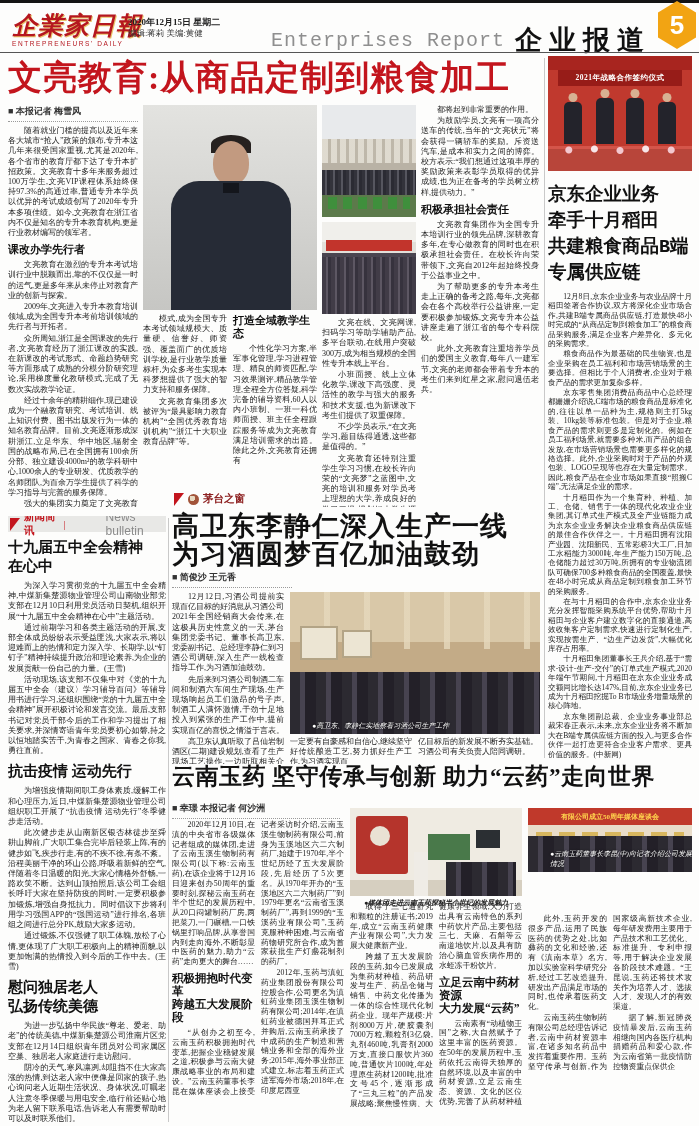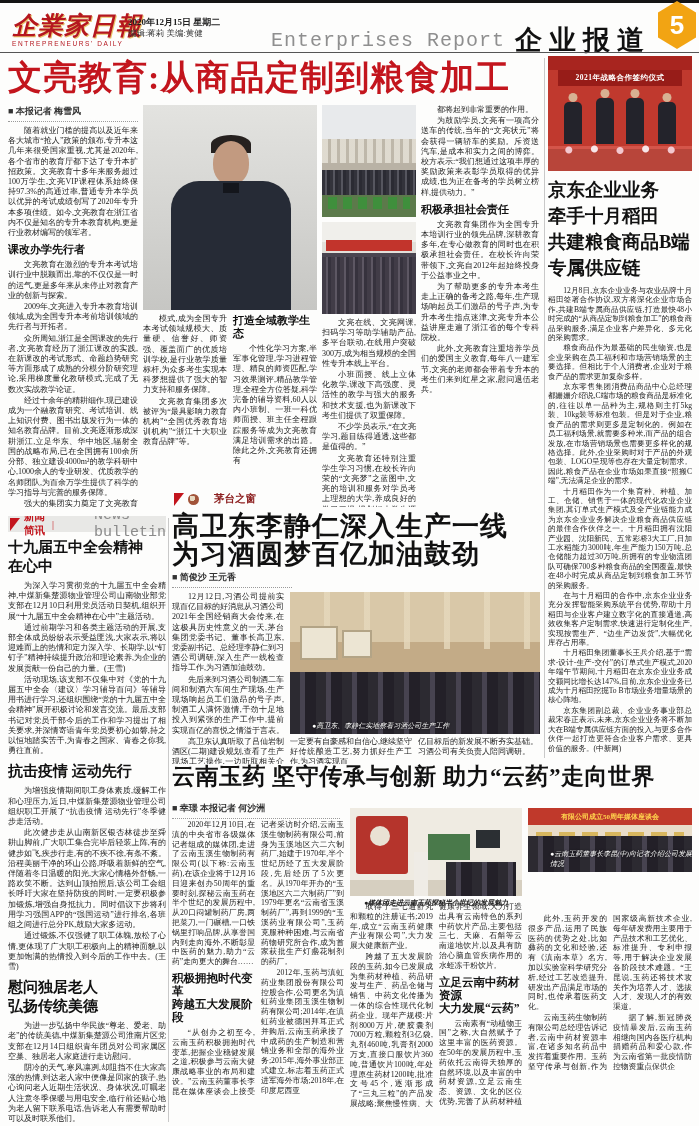--- a/index.html
+++ b/index.html
@@ -88,40 +88,40 @@
   .photo-yn2{width:164px;height:64px;background:linear-gradient(180deg,#e9ddca 0 62%,#cfc2ab 62% 100%);font-family:Liberation Serif, serif;}
   .yn2-plaques{position:absolute;left:8px;top:24px;width:148px;height:16px;background:repeating-linear-gradient(90deg,#d8b75f 0 16px,transparent 16px 23px);}
   .people-row{position:absolute;left:0;bottom:0;width:100%;background:repeating-linear-gradient(90deg,#2c2a31 0 10px,#474350 10px 15px,#232028 15px 26px);}
   .caption{font-size:7px;font-style:italic;font-weight:bold;color:#222;margin-top:2px;text-align:center;}
 
   
   .sec-bar{display:flex;align-items:center;gap:4px;background:#e8e8e6;height:16px;padding-left:2px;margin-bottom:6px;}
   .flag{width:0;height:0;border-top:13px solid #c3151d;border-right:10px solid transparent;flex:none;}
   .sec-bar-cn{color:#c3151d;font-weight:bold;font-size:10.5px;font-family:"Liberation Sans",sans-serif;}
   .sec-bar-sep{color:#c3151d;font-size:10px;}
-  .sec-bar-en{color:#8b8b8b;font-size:15px;font-family:Liberation Mono, monospace;padding-left:36px;}
+  .sec-bar-en{color:#8b8b8b;font-size:12px;font-family:Liberation Sans, sans-serif;padding-left:36px;}
   .mt-logo{width:11px;height:11px;border-radius:50%;background:radial-gradient(circle at 40% 40%,#e8d9c0 0 30%,#a2543a 31% 100%);flex:none;}
 
   
   .bulletin{left:8px;top:516px;width:158px;height:606px;overflow:hidden;}
   .bul-title{margin:6px 0 5px;font-size:15px;line-height:19px;font-weight:900;color:#111;white-space:pre-line;}
 
   
   .maotai{left:172px;top:492px;width:368px;height:272px;overflow:hidden;}
   .mt-headline{margin:4px 0 3px;font-size:27px;line-height:28px;font-weight:900;color:#111;white-space:pre-line;letter-spacing:1px;}
   .mt-row{display:flex;gap:6px;margin-top:2px;}
   .mt-left{width:112px;flex:none;height:192px;overflow:hidden;}
   .mt-right{width:250px;flex:none;}
   .mt-below{display:flex;gap:6px;margin-top:3px;}
   .mt-below p{text-indent:0;}
   .mt-below .c{width:122px;}
 
   
   .sidebar{left:548px;top:56px;width:144px;height:705px;overflow:hidden;}
-  .jd-headline{margin:6px 0 5px;font-size:18.5px;line-height:26px;font-weight:900;color:#111;white-space:pre-line;}
+  .jd-headline{margin:12px 0 5px;font-size:18.5px;line-height:26px;font-weight:900;color:#111;white-space:pre-line;font-family:Liberation Mono, monospace;}
   .jd-body p{font-size:7.6px;line-height:9.4px;}
 
   
   .yunnan{left:172px;top:762px;width:520px;height:364px;overflow:hidden;}
   .yn-headline{margin:0;font-size:23px;line-height:30px;font-weight:900;color:#111;letter-spacing:.5px;white-space:nowrap;}
   .yn-byline{position:absolute;left:0;top:40px;width:168px;}
   .yn-col1{position:absolute;left:0;top:58px;width:172px;height:306px;}
   .yn-col2{position:absolute;left:178px;top:140px;width:172px;height:212px;}
   .yn-col3{position:absolute;left:356px;top:152px;width:164px;height:212px;}
   .yunnan p{font-size:7.8px;line-height:9.8px;}
@@ -201,21 +201,21 @@
             <p>不少学员表示,“在文亮学习,题目练得通透,这些都是值得的。”</p>
             <p>文亮教育还特别注重学生学习习惯,在校长许向荣的“文亮梦”之蓝图中,文亮的培训和服务对学员考上理想的大学,养成良好的学习习惯,规划好大学生涯以及考研、就业等</p>
           </div>
       </div>
       <div class="lcol4 flow">
         <div>
             <p>都将起到非常重要的作用。</p>
             <p>为鼓励学员,文亮有一项高分送车的传统,当年的“文亮状元”将会获得一辆轿车的奖励。斥资送汽车,是成本和实力之间的博弈。校方表示:“我们想通过这项丰厚的奖励政策来表彰学员取得的优异成绩,也为正在备考的学员树立榜样,提供动力。”</p>
             <h4>积极承担社会责任</h4>
             <p>文亮教育集团作为全国专升本培训行业的领先品牌,深耕教育多年,在专心做教育的同时也在积极承担社会责任。在校长许向荣带领下,文亮自2012年起始终投身于公益事业之中。</p>
-            <p>为了帮助更多的专升本考生走上正确的备考之路,每年,生产现场响起员工们激昂的号子声,为专升本考生指点迷津,文亮专升本公益讲座走遍了浙江省的每个专科院校。</p>
+            <p>为了帮助更多的专升本考生走上正确的备考之路,每年,文亮都会在各个高校举行公益讲座,一定要积极参加锻炼,文亮专升本公益讲座走遍了浙江省的每个专科院校。</p>
             <p>此外,文亮教育注重培养学员们的爱国主义教育,每年八一建军节,文亮的老师都会带着专升本的考生们来到红星之家,慰问退伍老兵。</p>
           </div>
       </div>
     </div>
   </article>
 
   <section class="abs bulletin">
     <div class="sec-bar">
       <span class="flag"></span>
       <span class="sec-bar-cn">新闻简讯</span>
@@ -246,21 +246,21 @@
           <p>为进一步弘扬中华民族“尊老、爱老、助老”的传统美德,中煤新集楚源公司淮南片区党支部在12月14日组织青年团员对公司家属区空巢、独居老人家庭进行走访慰问。</p>
           <p>阴冷的天气,寒风凛冽,却阻挡不住大家高涨的热情,到达老人家中便像是回家的孩子,热心询问老人近期生活状况、身体状况,叮嘱老人注意冬季保暖与用电安全,临行前还贴心地为老人留下联系电话,告诉老人有需要帮助时可以及时联系他们。</p>
         </div>
     </article>
   </section>
 
   <article class="abs maotai">
     <div class="sec-bar" style="background:none;height:14px;">
       <span class="flag"></span>
       <span class="mt-logo"></span>
-      <span class="sec-bar-cn" style="color:#8d2020;margin-left:11px;">茅台之窗</span>
+      <span class="sec-bar-cn" style="color:#8d2020;">茅台之窗</span>
     </div>
     <h2 class="mt-headline">高卫东李静仁深入生产一线
 为习酒圆梦百亿加油鼓劲</h2>
     <div class="byline" style="width:120px;">■ 简俊沙 王元香</div>
     <div class="mt-row">
       <div class="mt-left">
         <div>
             <p>12月12日,习酒公司提前实现百亿目标的好消息从习酒公司2021年全国经销商大会传来,在这极具历史性意义的一天,茅台集团党委书记、董事长高卫东,党委副书记、总经理李静仁到习酒公司调研,深入生产一线检查指导工作,为习酒加油鼓劲。</p>
             <p>先后来到习酒公司制酒二车间和制酒六车间生产现场,生产现场响起员工们激昂的号子声,制酒工人满怀激情,干劲十足地投入到紧张的生产工作中,提前实现百亿的喜悦之情溢于言表。</p>
             <p>高卫东认真听取了吕仙岩制酒区(二期)建设规划,查看了生产现场工艺操作,一边听取相关介绍和生产计划,一边抓起红粮和酒醅检查红粮破碎、润粮和糊化发酵情况。</p>

